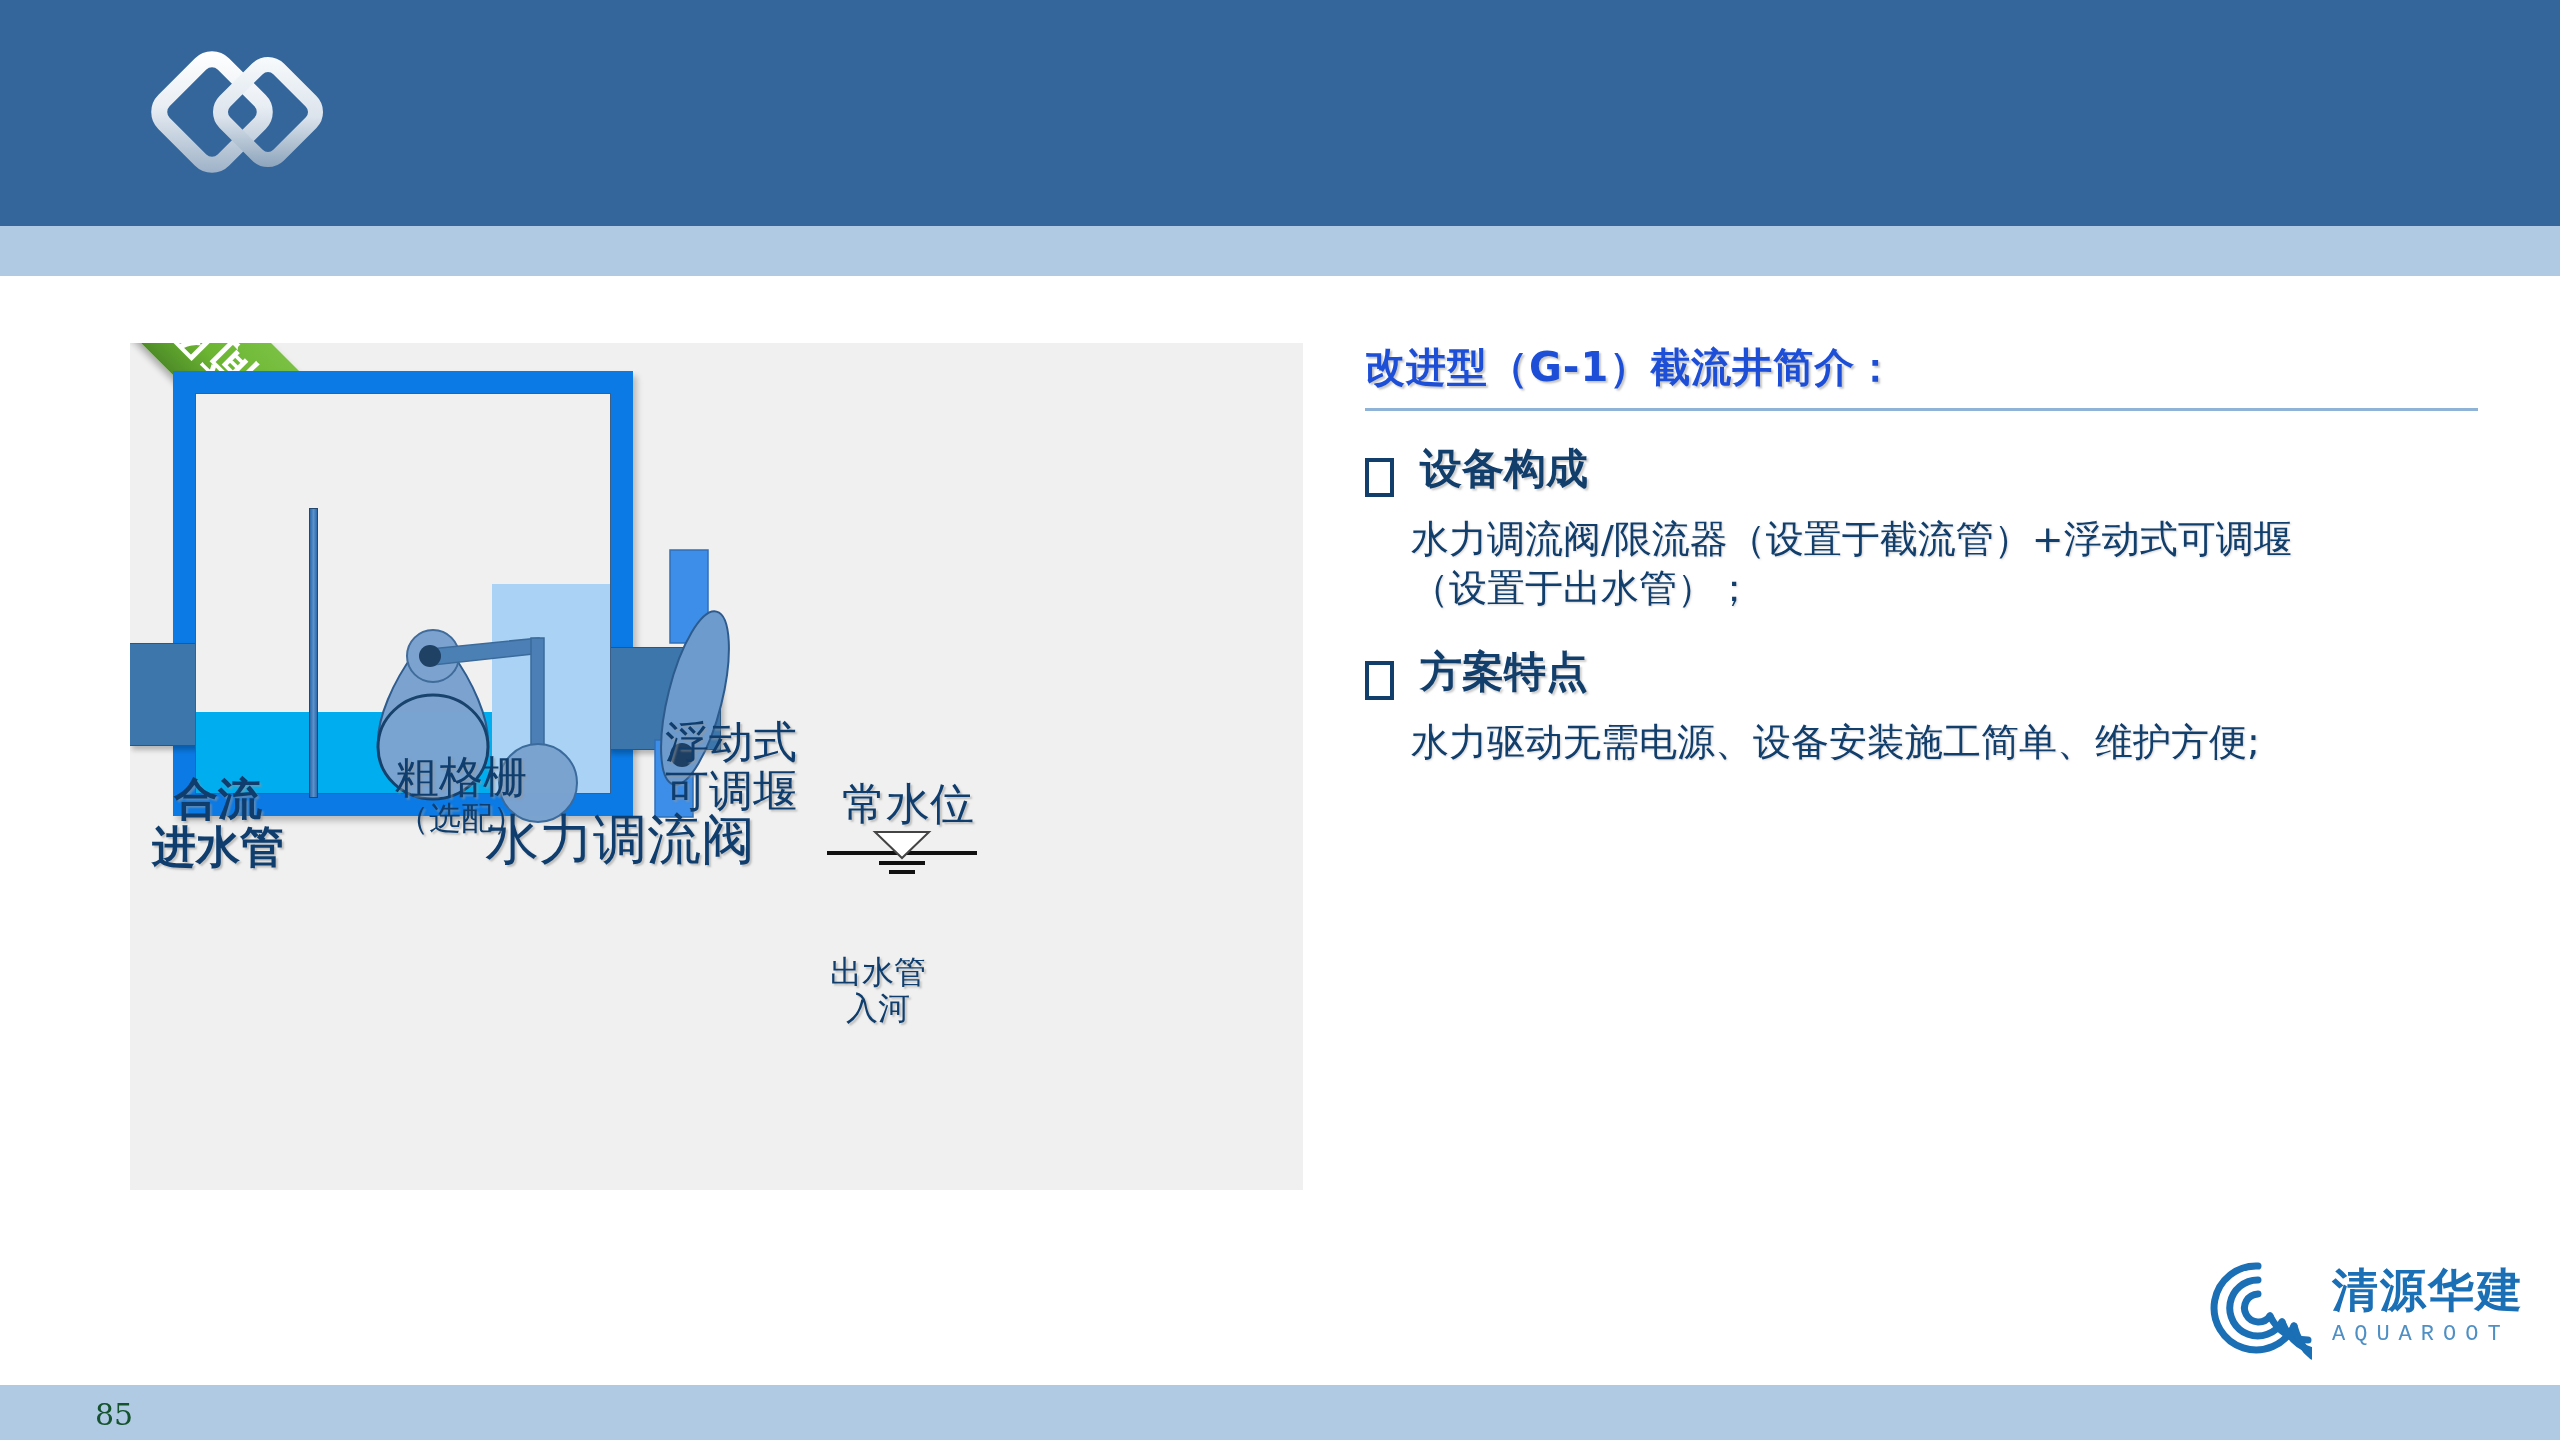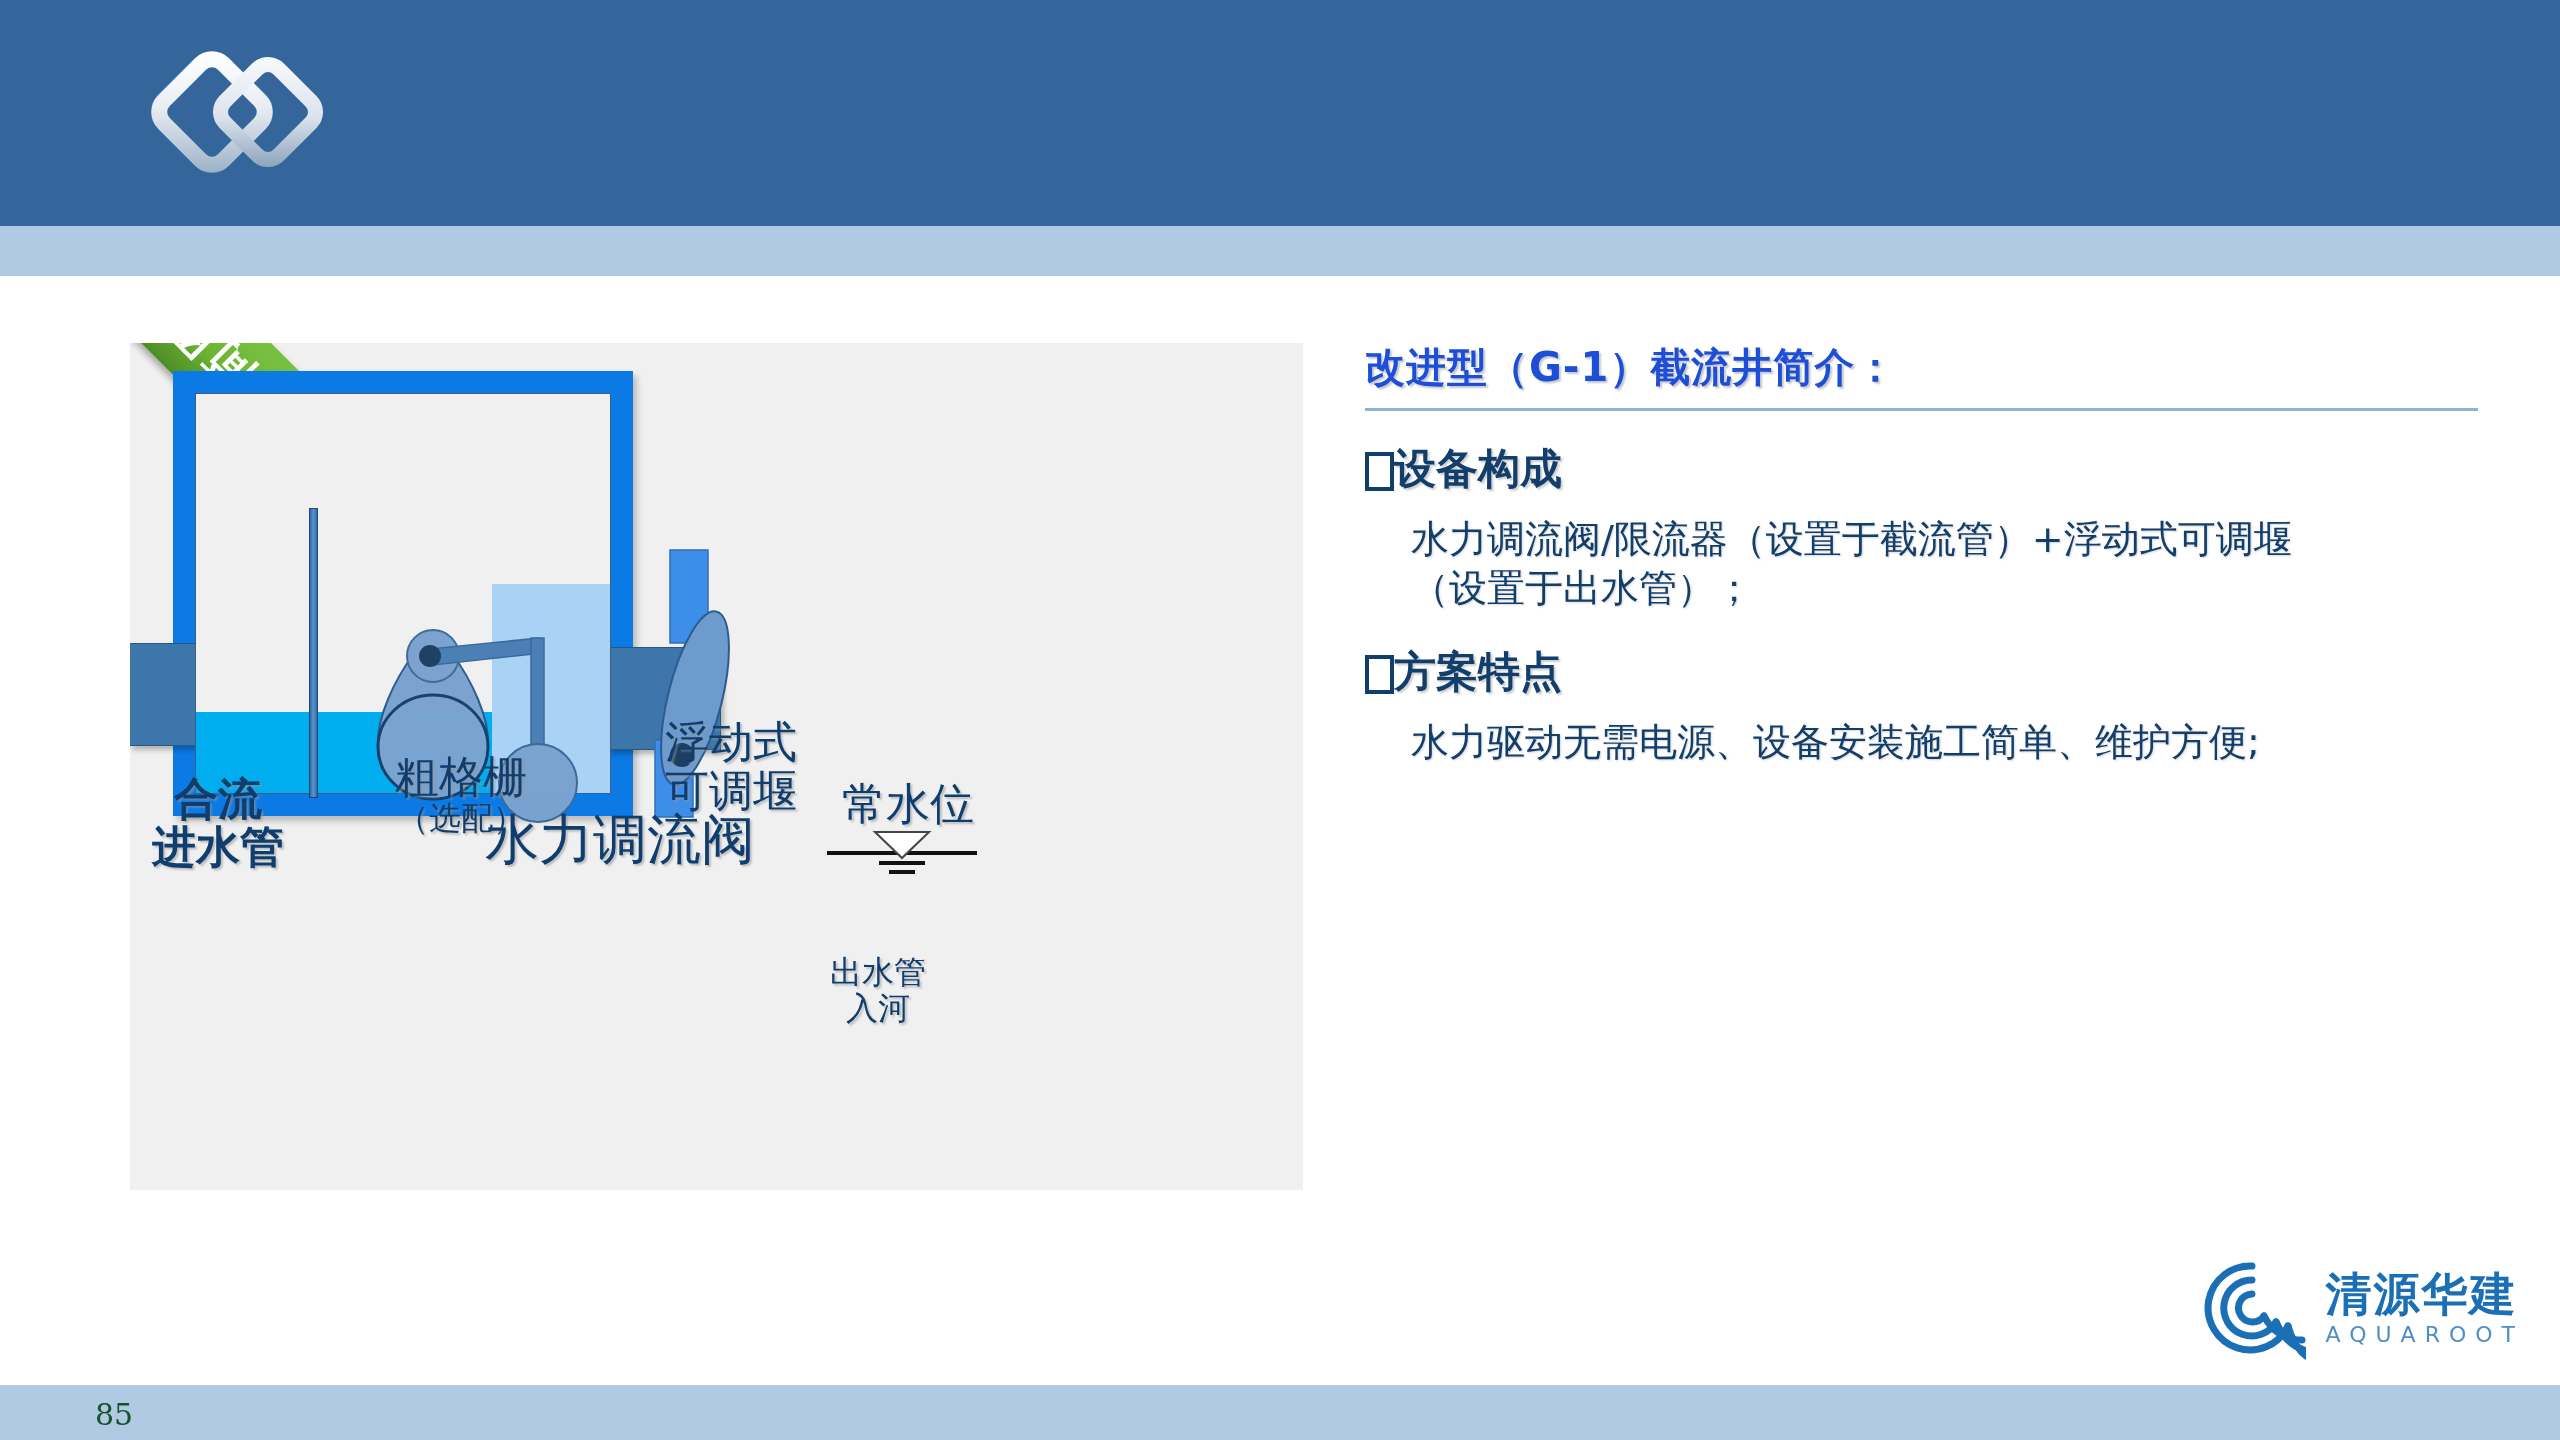--- a/index.html
+++ b/index.html
@@ -83,35 +83,35 @@
   .diag-svg{position:absolute;left:0;top:0;width:1173px;height:847px;pointer-events:none;}
 
   
   .content{position:absolute;left:1365px;top:340px;width:1160px;}
   .title{
     font-size:40px;font-weight:700;color:#1d4ed8;letter-spacing:1px;
     text-shadow:2px 2px 2px rgba(160,160,160,.6);
   }
   .title-rule{margin-top:13px;height:3px;background:#8fb3d6;width:1113px;}
   .sect{margin-top:30px;}
-  .sect-head{display:flex;align-items:flex-start;font-family:Liberation Mono, monospace;}
+  .sect-head{display:flex;align-items:flex-end;gap:26px;font-family:Liberation Mono, monospace;}
   .sq{
     display:inline-block;width:21px;height:31px;border:4px solid #123e6c;
     margin-top:11px;flex:0 0 auto;
   }
   .sect-title{font-size:42px;font-weight:700;color:#123e6c;
               text-shadow:2px 2px 2px rgba(165,165,165,.55);}
   .sect-body{
     margin-top:18px;margin-left:46px;font-size:38px;color:#123e6c;line-height:1.30;
     text-shadow:1px 1px 2px rgba(170,170,170,.5);
   }
   .indent2{text-indent:0;}
 
   
-  .brand{position:absolute;right:36px;bottom:78px;display:flex;align-items:center;gap:20px;}
+  .brand{position:absolute;right:36px;bottom:78px;display:flex;align-items:center;gap:20px;font-family:Liberation Mono, monospace;}
   .brand-mark{width:108px;height:108px;}
   .brand-text{display:flex;flex-direction:column;justify-content:center;}
   .brand-cn{font-size:46px;font-weight:700;color:#1b6fb5;letter-spacing:2px;line-height:1;}
   .brand-en{font-size:22px;color:#4f8fc4;letter-spacing:9px;margin-top:7px;line-height:1;}
 </style>
 </head>
 <body>
 
 <div class="band-dark"></div>
 <div class="band-light"></div>

